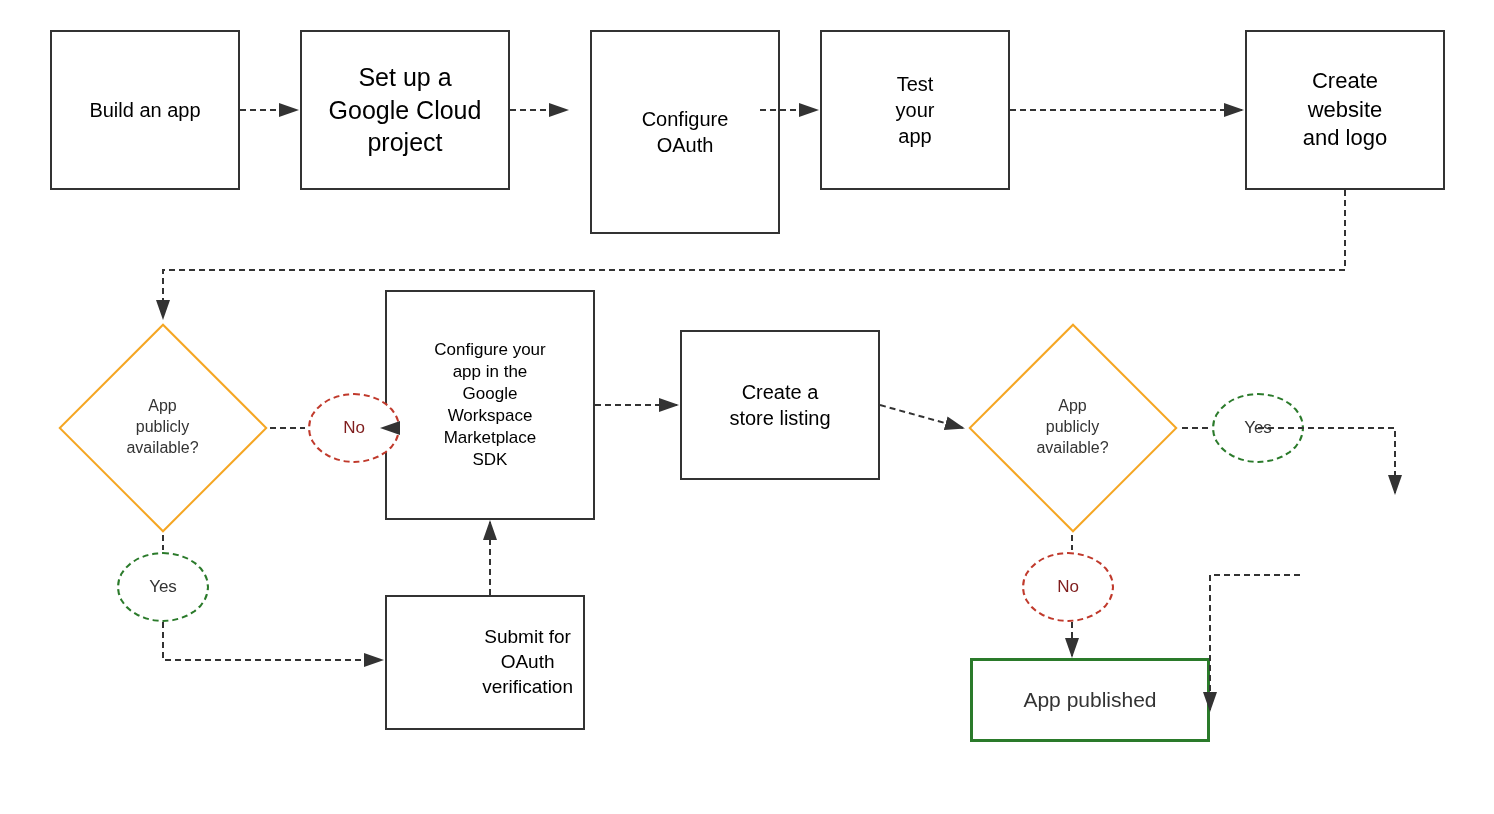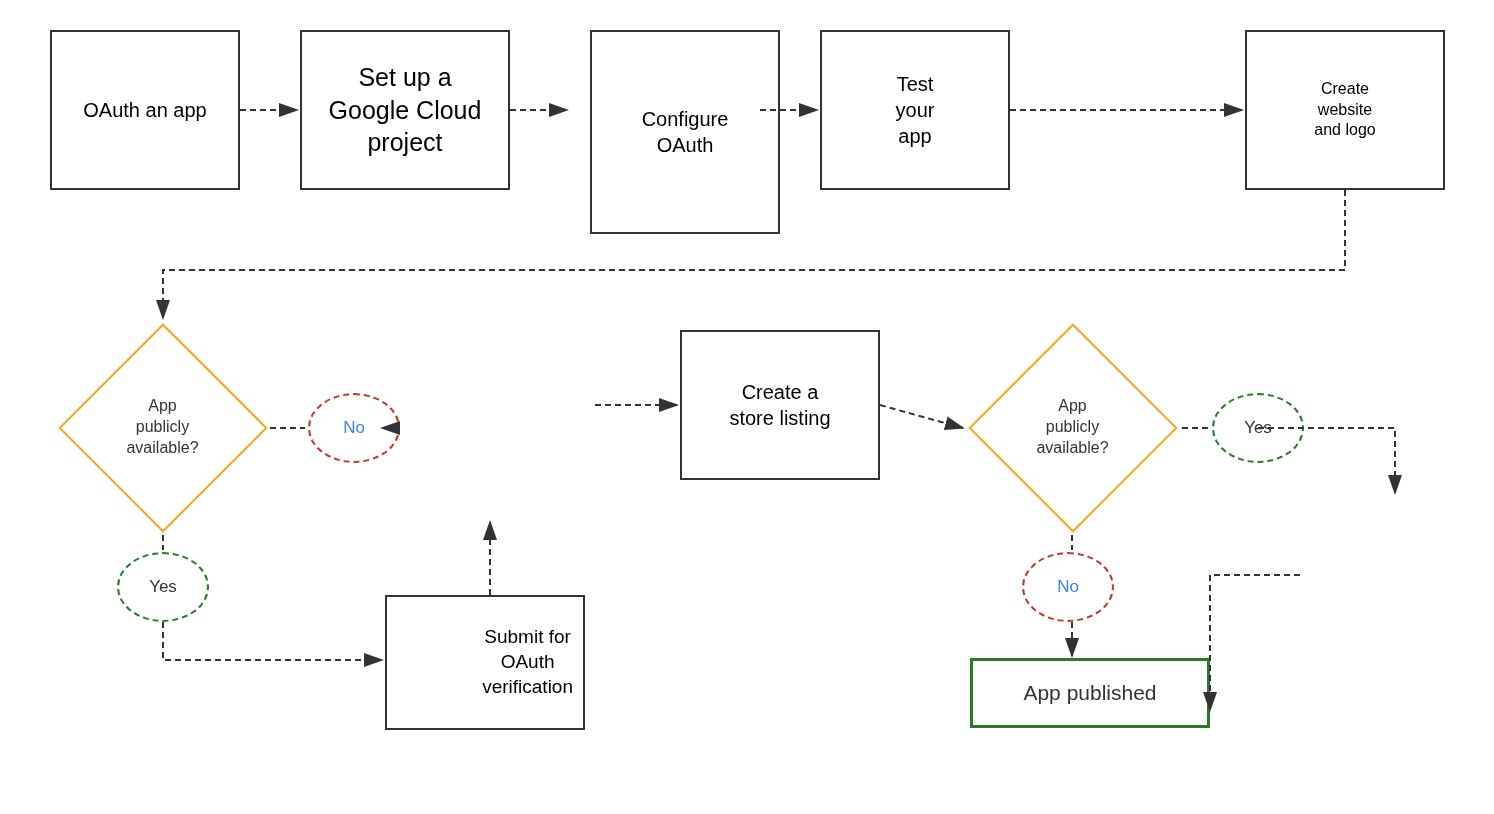--- a/index.html
+++ b/index.html
@@ -59,65 +59,68 @@
       position: absolute;
       border-radius: 50%;
       display: flex;
       align-items: center;
       justify-content: center;
       font-size: 16px;
       background: #fff;
     }
     .oval-red {
       border: 2.5px dashed #c0392b;
-      color: #3b82f6;
+      color: #7f1d1d;
     }
     .oval-green {
       border: 2.5px dashed #2a7a2a;
       color: #333;
     }
     
     svg.arrows {
       position: absolute;
       top: 0; left: 0;
       width: 1494px;
       height: 814px;
       pointer-events: none;
     }
   </style>
 </head>
 <body>
 
 <div class="diagram">
 
   <div class="box" style="left:50px;top:30px;width:190px;height:160px;font-size:20px;">
-    <span>OAuth an
+    <span>Build an
 app</span>
   </div>
   <div class="box" style="left:300px;top:30px;width:210px;height:160px;font-size:25px;">
     <span>Set up a<br>Google Cloud<br>project</span>
   </div>
   <div class="box" style="left:590px;top:30px;width:190px;height:204px;font-size:20px;">
     <span>Configure<br>OAuth</span>
   </div>
   <div class="box" style="left:820px;top:30px;width:190px;height:160px;font-size:20px;">
     <span>Test<br>your<br>app</span>
   </div>
-  <div class="box" style="left:1245px;top:30px;width:200px;height:160px;font-size:16px;">
+  <div class="box" style="left:1245px;top:30px;width:200px;height:160px;font-size:22px;">
     <span>Create<br>website<br>and logo</span>
   </div>
 
+  <div class="box" style="left:385px;top:290px;width:210px;height:230px;font-size:17px;">
+    <span>Configure your<br>app in the<br>Google<br>Workspace<br>Marketplace<br>SDK</span>
+  </div>
   <div class="box" style="left:680px;top:330px;width:200px;height:150px;font-size:20px;">
     <span>Create a<br>store listing</span>
   </div>
 
   <div class="box" style="left:385px;top:595px;width:200px;height:135px;font-size:19px;justify-content:flex-end;">
     <span>Submit for<br>OAuth<br>verification</span>
   </div>
-  <div class="box box-green" style="left:970px;top:658px;width:240px;height:70px;font-size:21px;">
+  <div class="box box-green" style="left:970px;top:658px;width:240px;height:84px;font-size:21px;">
     <span>App published</span>
   </div>
 
   <div class="diamond-wrap" style="position:absolute;left:55px;top:320px;width:215px;height:215px;">
     <div class="diamond" style="width:148px;height:148px;"></div>
     <div class="diamond-text" style="font-size:16px;">App<br>publicly<br>available?</div>
   </div>
 
   <div class="diamond-wrap" style="position:absolute;left:965px;top:320px;width:215px;height:215px;">
     <div class="diamond" style="width:148px;height:148px;"></div>

